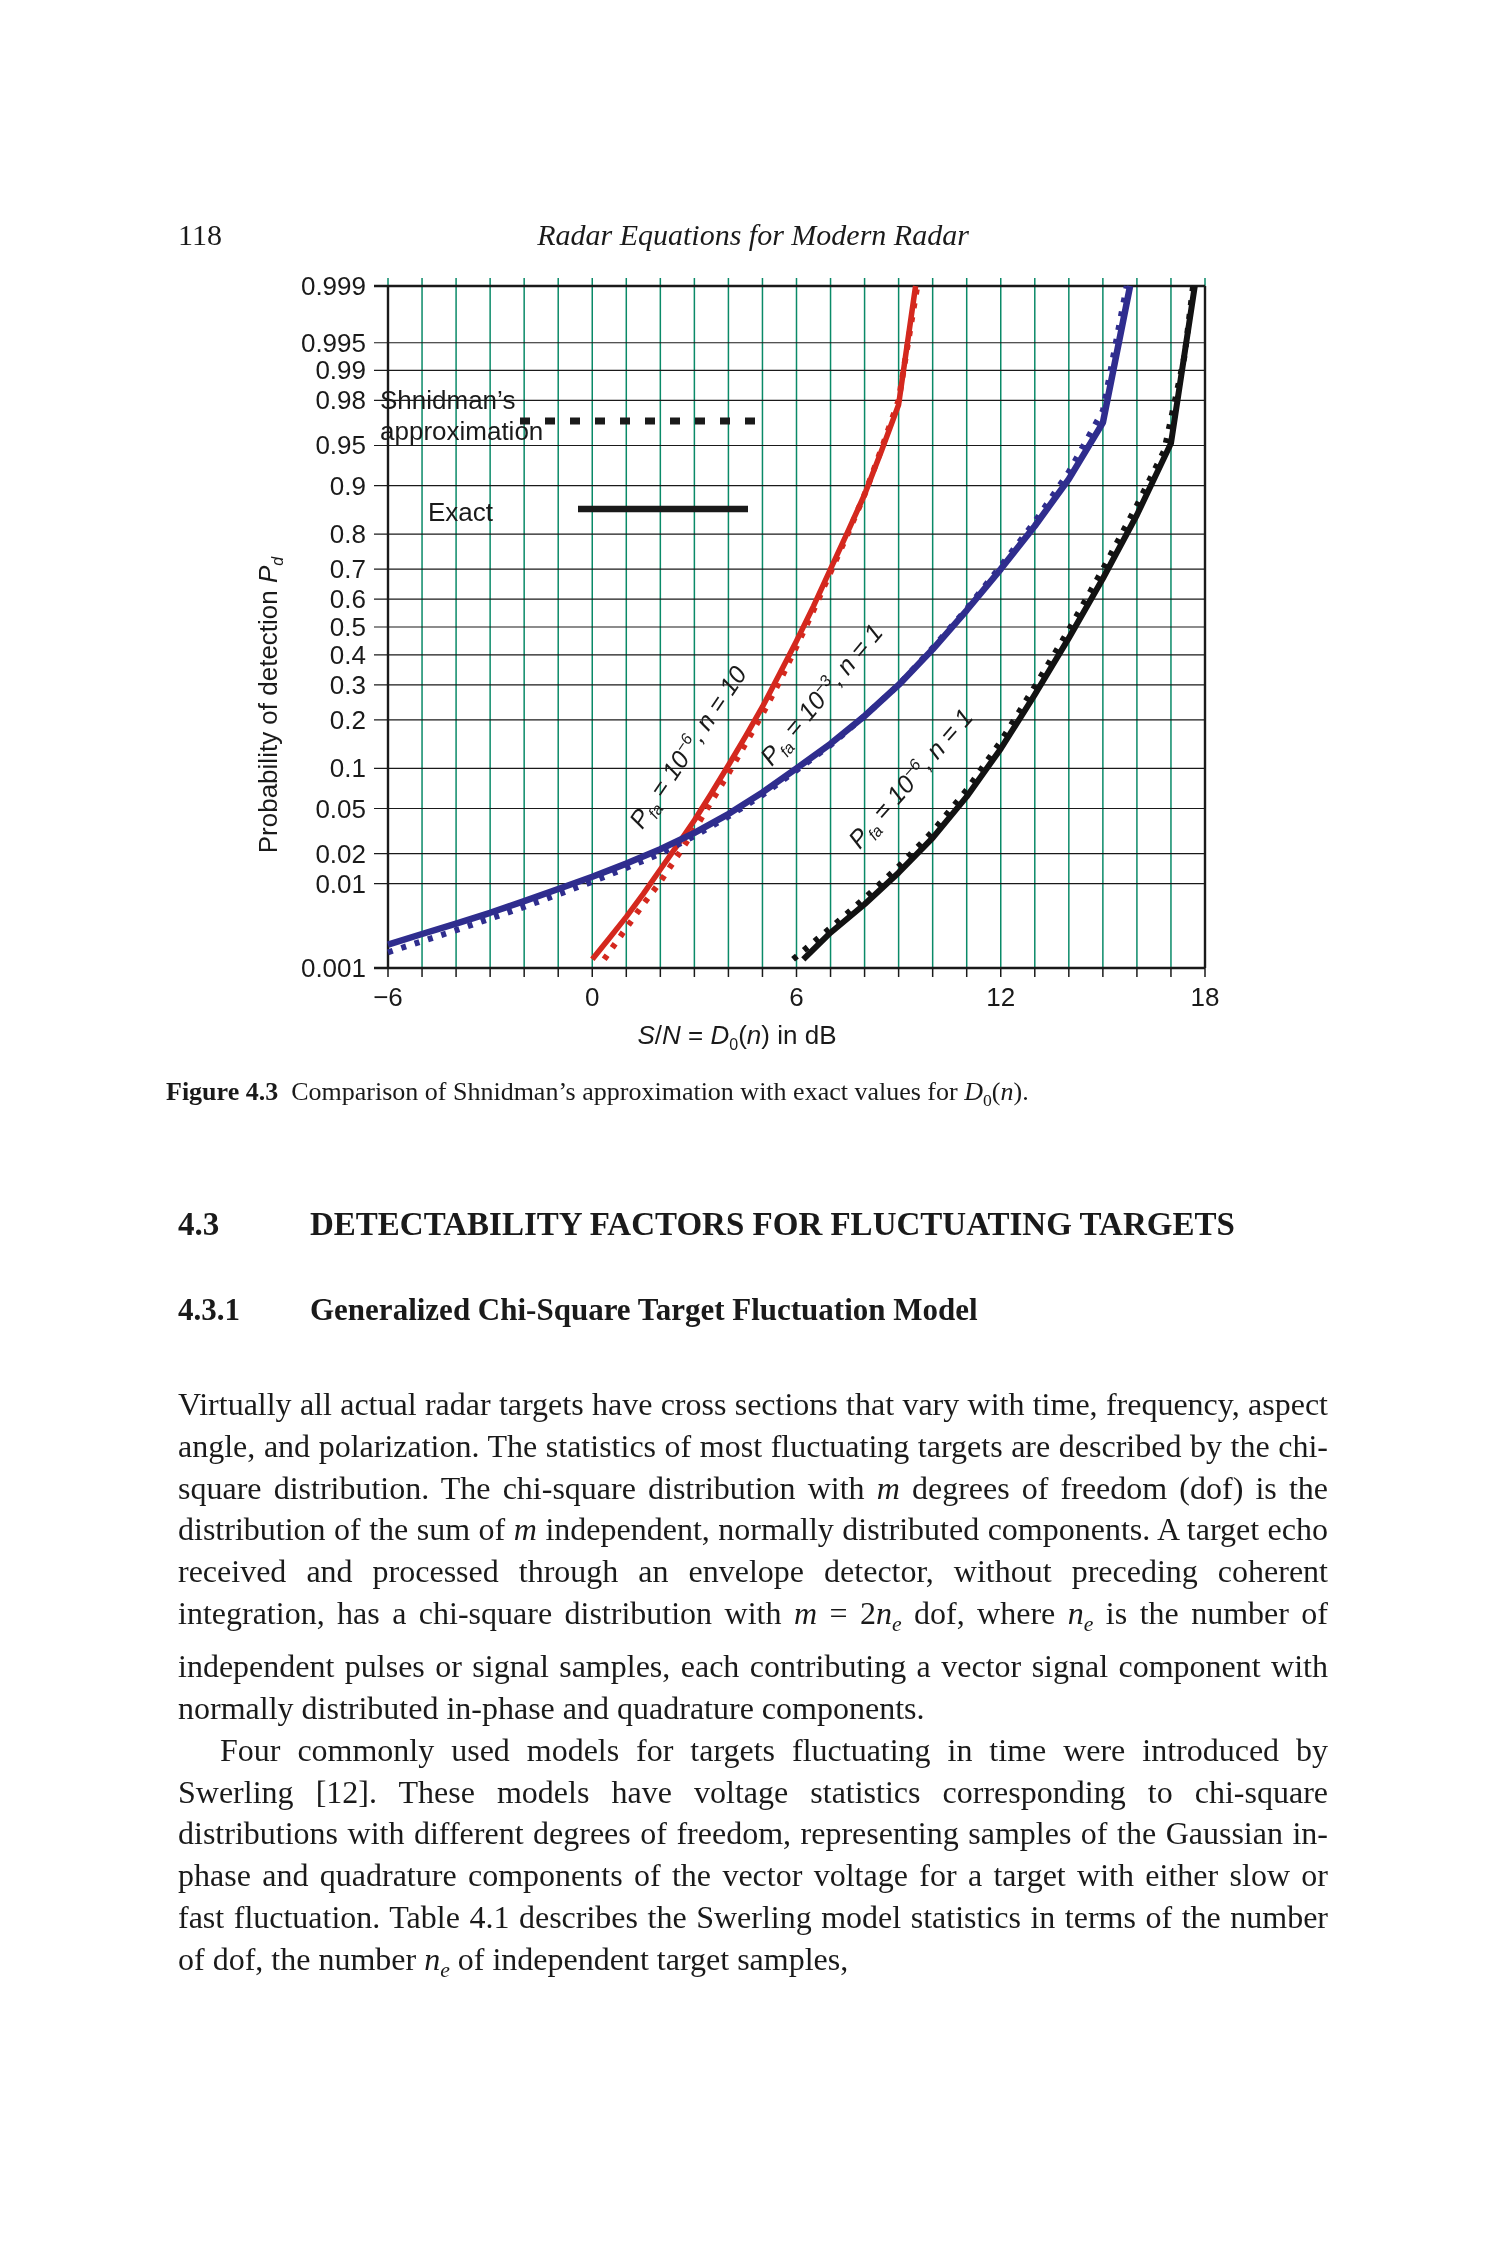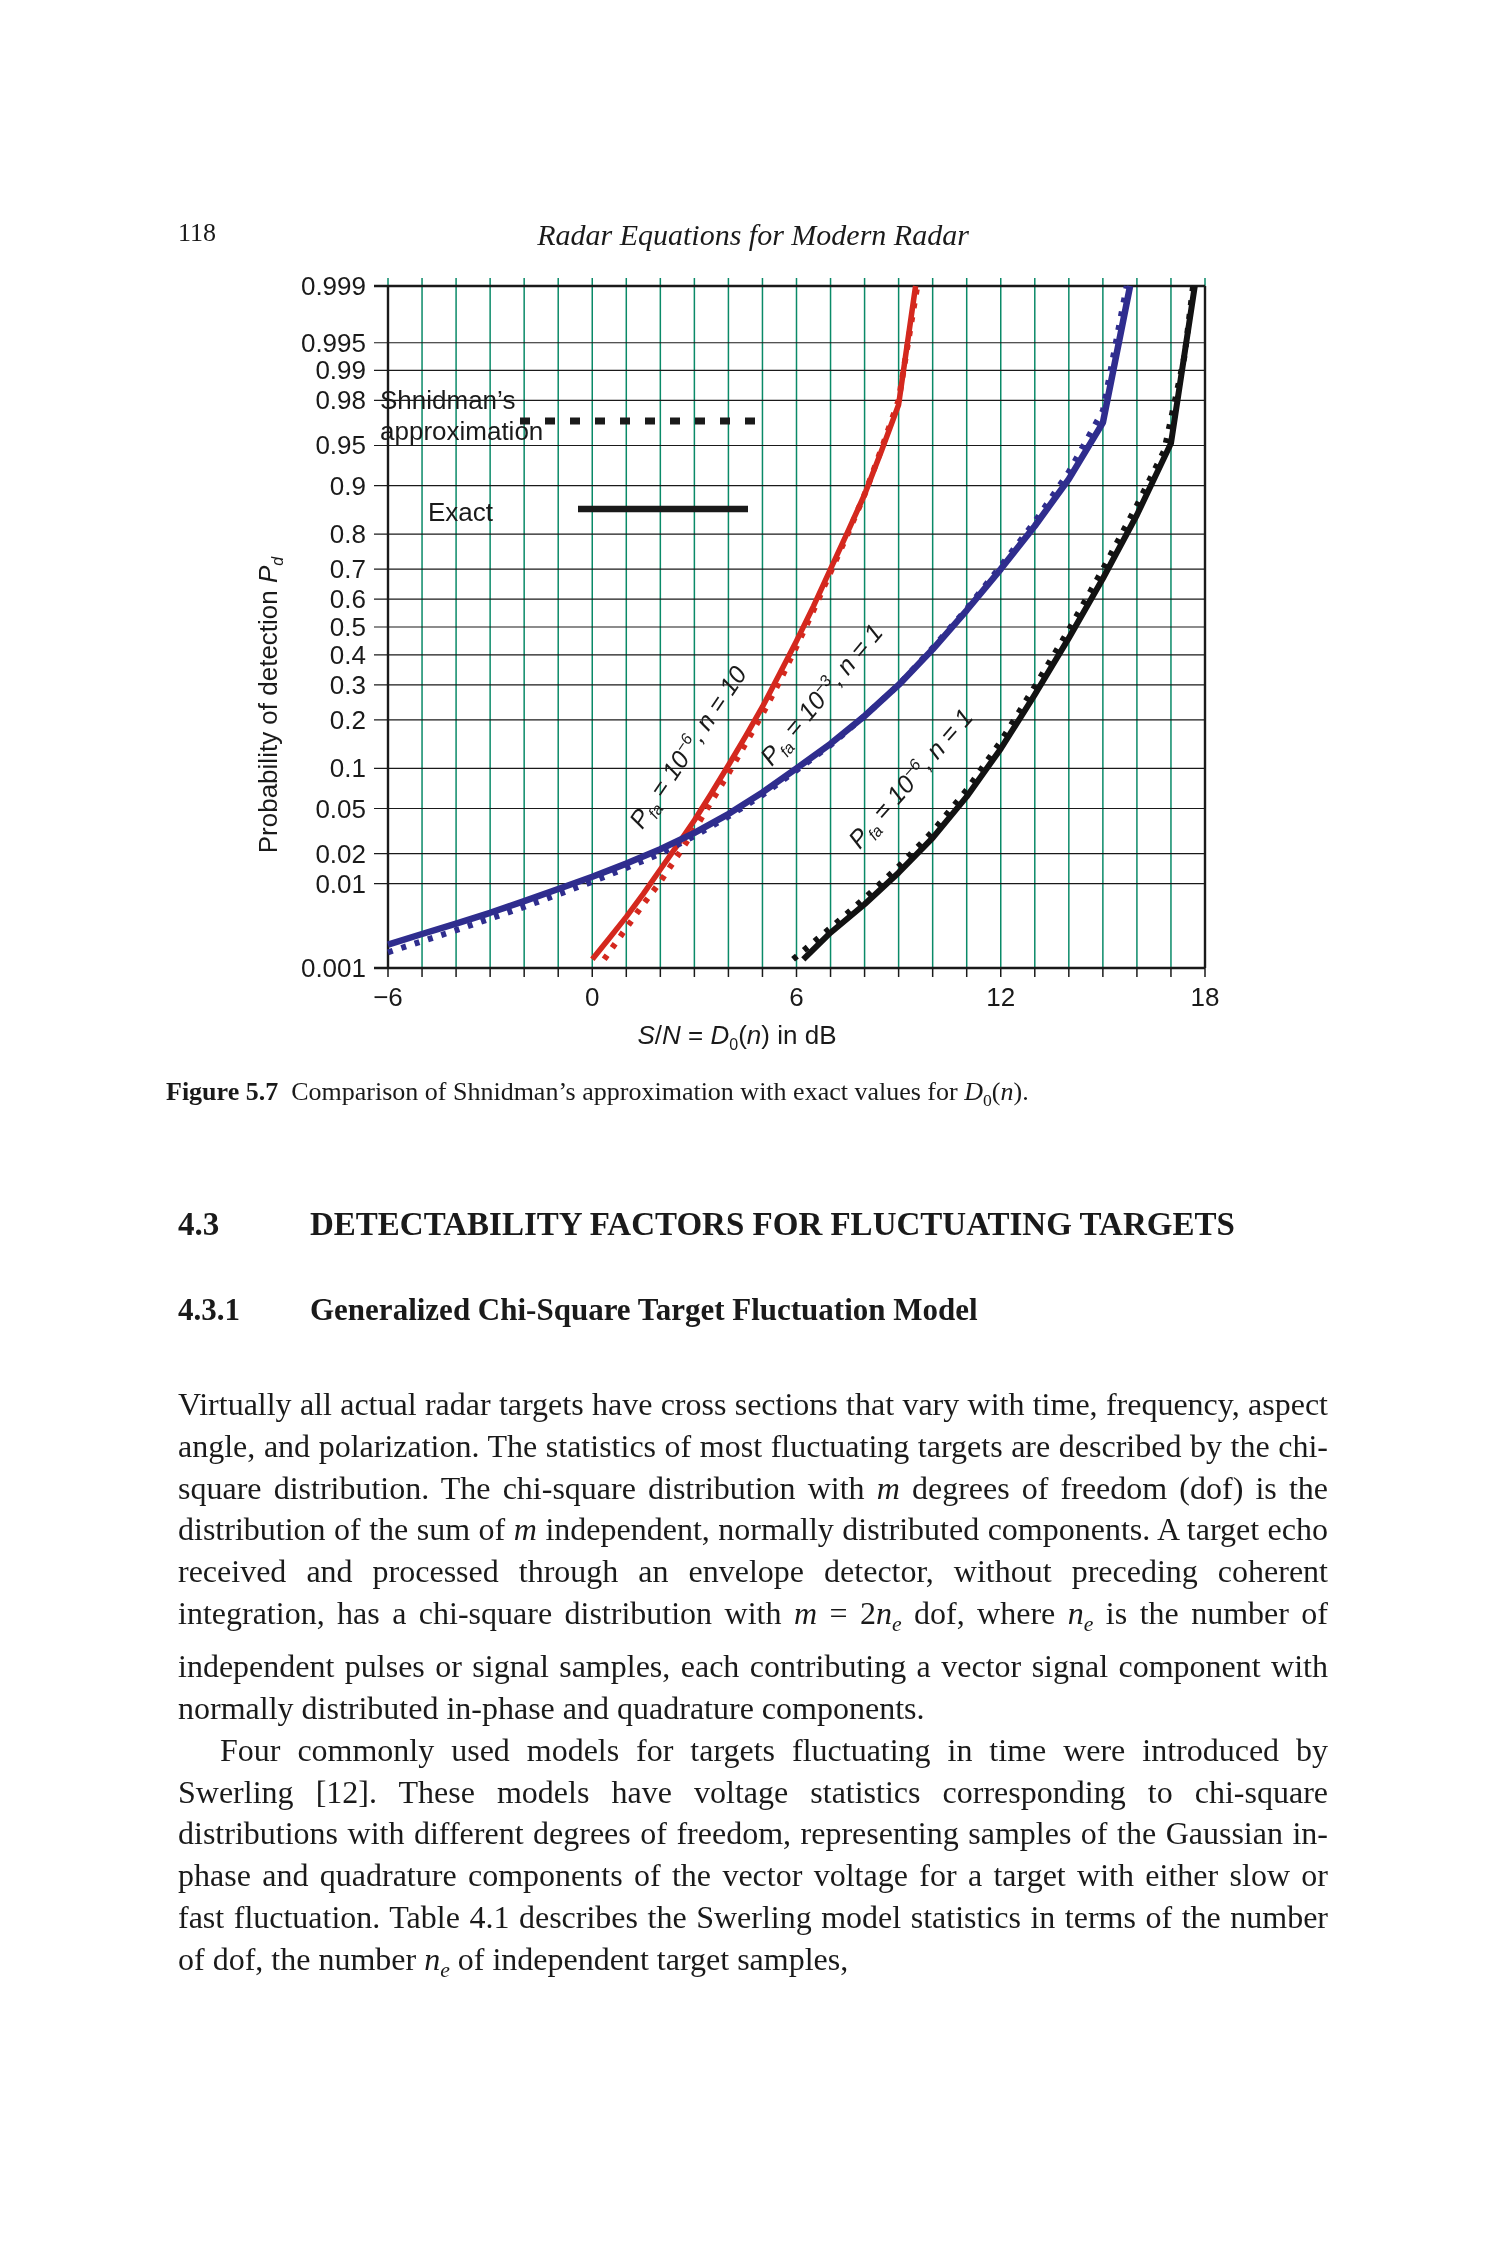--- a/index.html
+++ b/index.html
@@ -1,18 +1,18 @@
 <!DOCTYPE html>
 <html><head>
 <meta charset="utf-8">
 <style>
   html,body{margin:0;padding:0;background:#888;}
   .page{position:relative;width:1500px;height:2250px;background:#ffffff;
         font-family:"Liberation Serif", serif;color:#1a1a1a;overflow:hidden;}
-  .hdr-num{position:absolute;left:178px;top:218px;font-size:26px;}
+  .hdr-num{position:absolute;left:178px;top:218px;font-size:30px;}
   .hdr-title{position:absolute;left:178px;top:218px;width:1150px;text-align:center;font-size:30px;font-style:italic;}
   .chart-wrap{position:absolute;left:0;top:0;width:1500px;height:1580px;}
   .caption{position:absolute;left:166px;top:1076px;width:1170px;font-size:26px;line-height:32px;}
   .h1,.h2{position:absolute;left:178px;font-weight:bold;}
   .h1{top:1206px;font-size:33px;}
   .h2{top:1292px;font-size:31px;}
   .sec-num{display:inline-block;width:132px;}
   .bodytext{position:absolute;left:178px;top:1384px;width:1150px;
             font-size:32px;line-height:41.8px;text-align:justify;}
   .bodytext p{margin:0;}
@@ -149,21 +149,21 @@
           <polyline fill="none" stroke="#121212" stroke-width="6" stroke-dasharray="5 9" points="793.1,959.3 830.5,927.9 864.6,898.2 898.6,866.5 932.7,831.4 966.7,789.9 1000.8,741.4 1034.8,686.5 1068.8,629.8 1102.9,569.1 1136.9,505.3 1164.2,450.6 1184.6,355.8 1193.1,286.0"></polyline>
           <polyline fill="none" stroke="#121212" stroke-width="6" stroke-linejoin="round" points="803.3,959.3 830.5,932.7 864.6,904.2 898.6,872.7 932.7,837.9 966.7,796.7 1000.8,748.7 1034.8,694.6 1068.8,638.1 1102.9,578.5 1136.9,515.0 1171.0,443.3 1194.8,286.0"></polyline>
         </g>
         <text text-anchor="middle" font-size="25" fill="#1a1a1a" transform="translate(695,752) rotate(-56)"><tspan dy="0" font-size="25" font-style="italic">P</tspan><tspan dy="6" font-size="16" font-style="italic">fa</tspan><tspan dy="-6" font-size="25" font-style="italic"> = 10</tspan><tspan dy="-9" font-size="16" font-style="italic">−6</tspan><tspan dy="9" font-size="25" font-style="italic">, </tspan><tspan dy="0" font-size="25" font-style="italic">n</tspan><tspan dy="0" font-size="25" font-style="italic"> = 10</tspan></text>
         <text text-anchor="middle" font-size="25" fill="#1a1a1a" transform="translate(828,700) rotate(-50)"><tspan dy="0" font-size="25" font-style="italic">P</tspan><tspan dy="6" font-size="16" font-style="italic">fa</tspan><tspan dy="-6" font-size="25" font-style="italic"> = 10</tspan><tspan dy="-9" font-size="16" font-style="italic">−3</tspan><tspan dy="9" font-size="25" font-style="italic">, </tspan><tspan dy="0" font-size="25" font-style="italic">n</tspan><tspan dy="0" font-size="25" font-style="italic"> = 1</tspan></text>
         <text text-anchor="middle" font-size="25" fill="#1a1a1a" transform="translate(917,784) rotate(-49)"><tspan dy="0" font-size="25" font-style="italic">P</tspan><tspan dy="6" font-size="16" font-style="italic">fa</tspan><tspan dy="-6" font-size="25" font-style="italic"> = 10</tspan><tspan dy="-9" font-size="16" font-style="italic">−6</tspan><tspan dy="9" font-size="25" font-style="italic">, </tspan><tspan dy="0" font-size="25" font-style="italic">n</tspan><tspan dy="0" font-size="25" font-style="italic"> = 1</tspan></text>
         <text x="737" y="1044" text-anchor="middle" font-size="26" fill="#1a1a1a"><tspan dy="0" font-size="26" font-style="italic">S</tspan><tspan dy="0" font-size="26">/</tspan><tspan dy="0" font-size="26" font-style="italic">N</tspan><tspan dy="0" font-size="26"> = </tspan><tspan dy="0" font-size="26" font-style="italic">D</tspan><tspan dy="6" font-size="16">0</tspan><tspan dy="-6" font-size="26">(</tspan><tspan dy="0" font-size="26" font-style="italic">n</tspan><tspan dy="0" font-size="26">) in dB</tspan></text>
         <text text-anchor="middle" font-size="26" fill="#1a1a1a" transform="translate(277,705) rotate(-90)"><tspan dy="0" font-size="26">Probability of detection </tspan><tspan dy="0" font-size="26" font-style="italic">P</tspan><tspan dy="6" font-size="16" font-style="italic">d</tspan></text>
       </svg></div>
 
-  <div class="caption"><span class="rb">Figure 5.7</span><span>&nbsp; Comparison of Shnidman’s approximation with exact values for </span><span class="ri">D</span><span class="rsub">0</span><span>(</span><span class="ri">n</span><span>).</span></div>
+  <div class="caption"><span class="rb">Figure 4.3</span><span>&nbsp; Comparison of Shnidman’s approximation with exact values for </span><span class="ri">D</span><span class="rsub">0</span><span>(</span><span class="ri">n</span><span>).</span></div>
 
   <div class="h1">
     <span class="sec-num">4.3</span><span>DETECTABILITY FACTORS FOR FLUCTUATING TARGETS</span>
   </div>
   <div class="h2">
     <span class="sec-num">4.3.1</span><span>Generalized Chi-Square Target Fluctuation Model</span>
   </div>
 
   <div class="bodytext">
     <p><span>Virtually all actual radar targets have cross sections that vary with time, frequency, aspect angle, and polarization. The statistics of most fluctuating targets are described by the chi-square distribution. The chi-square distribution with </span><span class="ri">m</span><span> degrees of freedom (dof) is the distribution of the sum of </span><span class="ri">m</span><span> independent, normally distributed components. A target echo received and processed through an envelope detector, without preceding coherent integration, has a chi-square distribution with </span><span class="ri">m</span><span> = 2</span><span class="ri">n</span><span class="ri rsub">e</span><span> dof, where </span><span class="ri">n</span><span class="ri rsub">e</span><span> is the number of independent pulses or signal samples, each contributing a vector signal component with normally distributed in-phase and quadrature components.</span></p>

